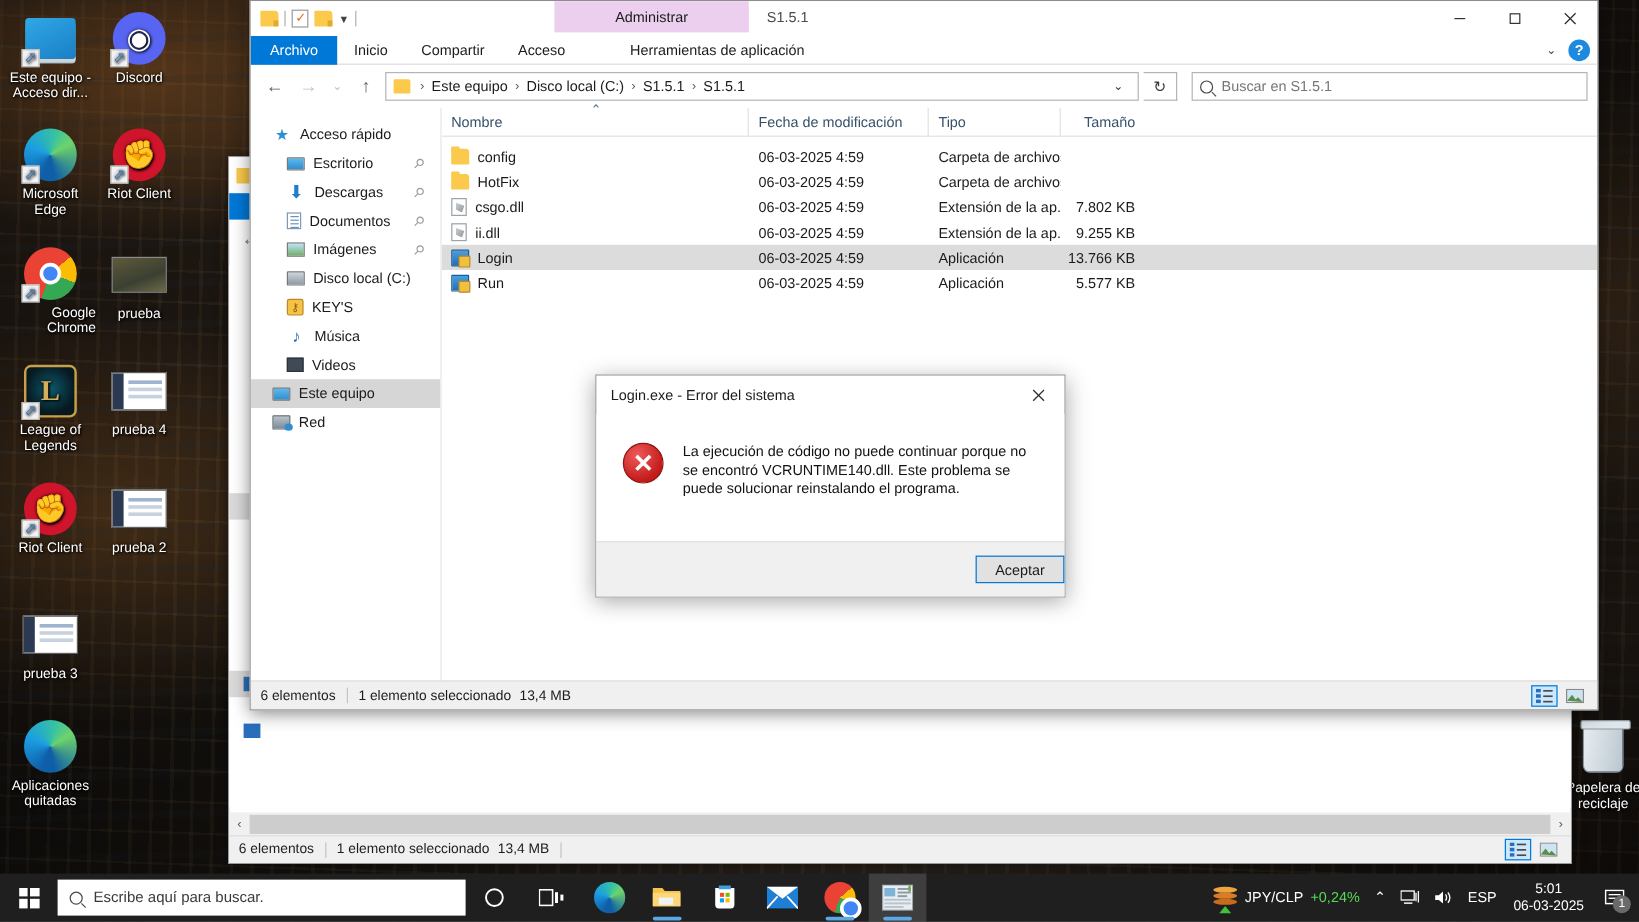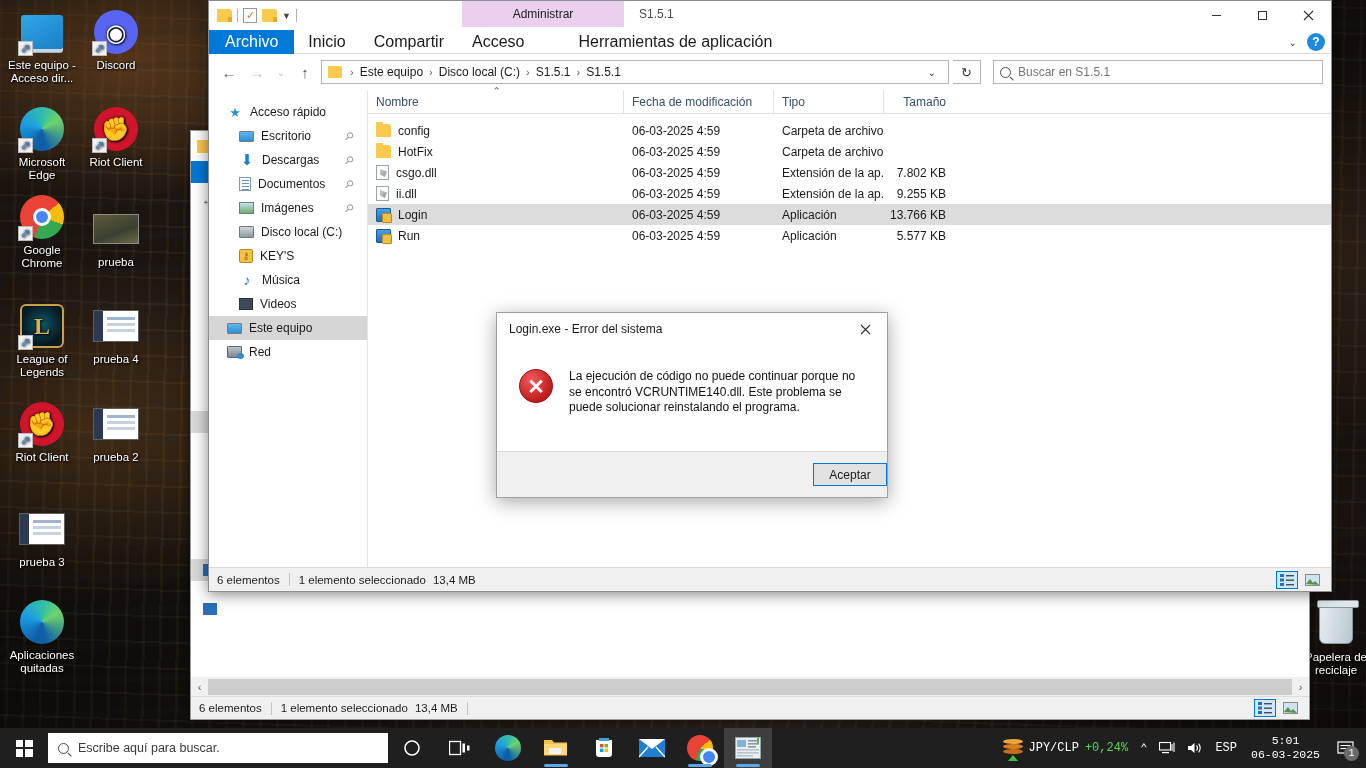--- a/index.html
+++ b/index.html
@@ -127,21 +127,21 @@
     position:absolute; left:253px; top:0; width:162px; height:26px;
     background:#eccfee; color:#1b1b1b; font-size:12px;
     display:flex; align-items:center; justify-content:center;
   }
   .wintitle { position:absolute; left:430px; top:6px; font-size:12px; color:#4a4a4a; }
   .wincontrols { position:absolute; right:0; top:0; display:flex; }
   .wc { width:46px; height:29px; display:flex;align-items:center;justify-content:center; color:#333; font-size:13px; }
 
   
   .ribbonbar { height: 24px; background:#fff; display:flex; position:relative; border-bottom:1px solid #dcdcdc; }
-  .rtab { padding:0 14px; height:24px; display:flex; align-items:center; font-size:16px; color:#1b1b1b; }
+  .rtab { padding:0 14px; height:24px; display:flex; align-items:center; font-size:12px; color:#1b1b1b; }
   .rtab.file { background:#0078d7; color:#fff; padding:0 16px; }
   .rtab.ctx { margin-left:26px; }
   .ribbon-right { position:absolute; right:6px; top:3px; display:flex; align-items:center; gap:10px; }
   .rchev { font-size:10px; color:#4a4a4a; }
   .rhelp { width:18px;height:18px;border-radius:50%;background:#1d8ae0;color:#fff;font-size:12px;font-weight:bold;display:flex;align-items:center;justify-content:center; }
 
   
   .addrrow { height: 36px; background:#fff; display:flex; align-items:center; padding:0 8px; gap:4px; }
   .navbtn { width:24px; height:24px; display:flex;align-items:center;justify-content:center; color:#5a5a5a; font-size:15px; }
   .navbtn.dis { color:#c2c2c2; }
@@ -237,21 +237,21 @@
   .winlogo { width:17px; height:17px; display:grid; grid-template-columns:1fr 1fr; grid-template-rows:1fr 1fr; gap:2px; }
   .winlogo i { background:#fff; display:block; }
   .tbsearch {
     width:340px; height:30px; background:#fff; display:flex; align-items:center;
     gap:9px; padding:0 10px; font-size:12.5px; color:#3a3a3a;
   }
   .tbicons { display:flex; align-items:center; height:40px; }
   .tbi { width:48px; height:40px; display:flex; align-items:center; justify-content:center; position:relative; }
   .tbi.running::after { content:""; position:absolute; bottom:1px; left:12px; width:24px; height:3px; background:#5aa9e6; border-radius:2px; }
   .tbi.active { background:rgba(255,255,255,.14); }
-  .tray { margin-left:auto; display:flex; align-items:center; gap:0; height:40px; padding-right:4px;font-family:Liberation Mono, monospace; }
+  .tray { margin-left:auto; display:flex; align-items:center; gap:0; height:40px; padding-right:4px; }
   .tray-item { display:flex; align-items:center; height:40px; padding:0 6px; color:#fff; font-size:12px; gap:6px; }
   .stockicon { width:20px;height:18px;position:relative; }
   .stockicon i { position:absolute; left:0; width:20px; height:5px; background:#e08a2e; border-radius:50%; }
   .stockicon i:nth-child(1){ top:0; background:#eda43f; }
   .stockicon i:nth-child(2){ top:5px; background:#d97c23; }
   .stockicon i:nth-child(3){ top:10px; background:#c96c1a; }
   .stockicon .up { position:absolute; left:5px; bottom:-4px; width:0;height:0;border-left:5px solid transparent;border-right:5px solid transparent;border-bottom:6px solid #3fc13f; }
   .pct { color:#57d957; }
   .clock { display:flex; flex-direction:column; align-items:center; justify-content:center; color:#fff; font-size:11.5px; line-height:14px; padding:0 8px; }
   .notif { width:34px;height:40px;display:flex;align-items:center;justify-content:center;position:relative;color:#fff; }
@@ -287,21 +287,21 @@
       </span>
       <span class="lbl">Microsoft Edge</span>
     </div>
     <div class="dicon" style="left: 78px; top: 105px;">
       <span class="glyph">
         <span class="ico-riot">✊</span>
         <span class="shortcut-arrow"></span>
       </span>
       <span class="lbl">Riot Client</span>
     </div>
-    <div class="dicon" style="left: 4px; top: 193px;">
+    <div class="dicon" style="left: 4px; top: 204px; text-align: right;">
       <span class="glyph">
         <span class="ico-chrome"></span>
         <span class="shortcut-arrow"></span>
       </span>
       <span class="lbl">Google Chrome</span>
     </div>
     <div class="dicon" style="left: 78px; top: 205px;">
       <span class="glyph">
         <span class="ico-thumb"></span>
       </span>

